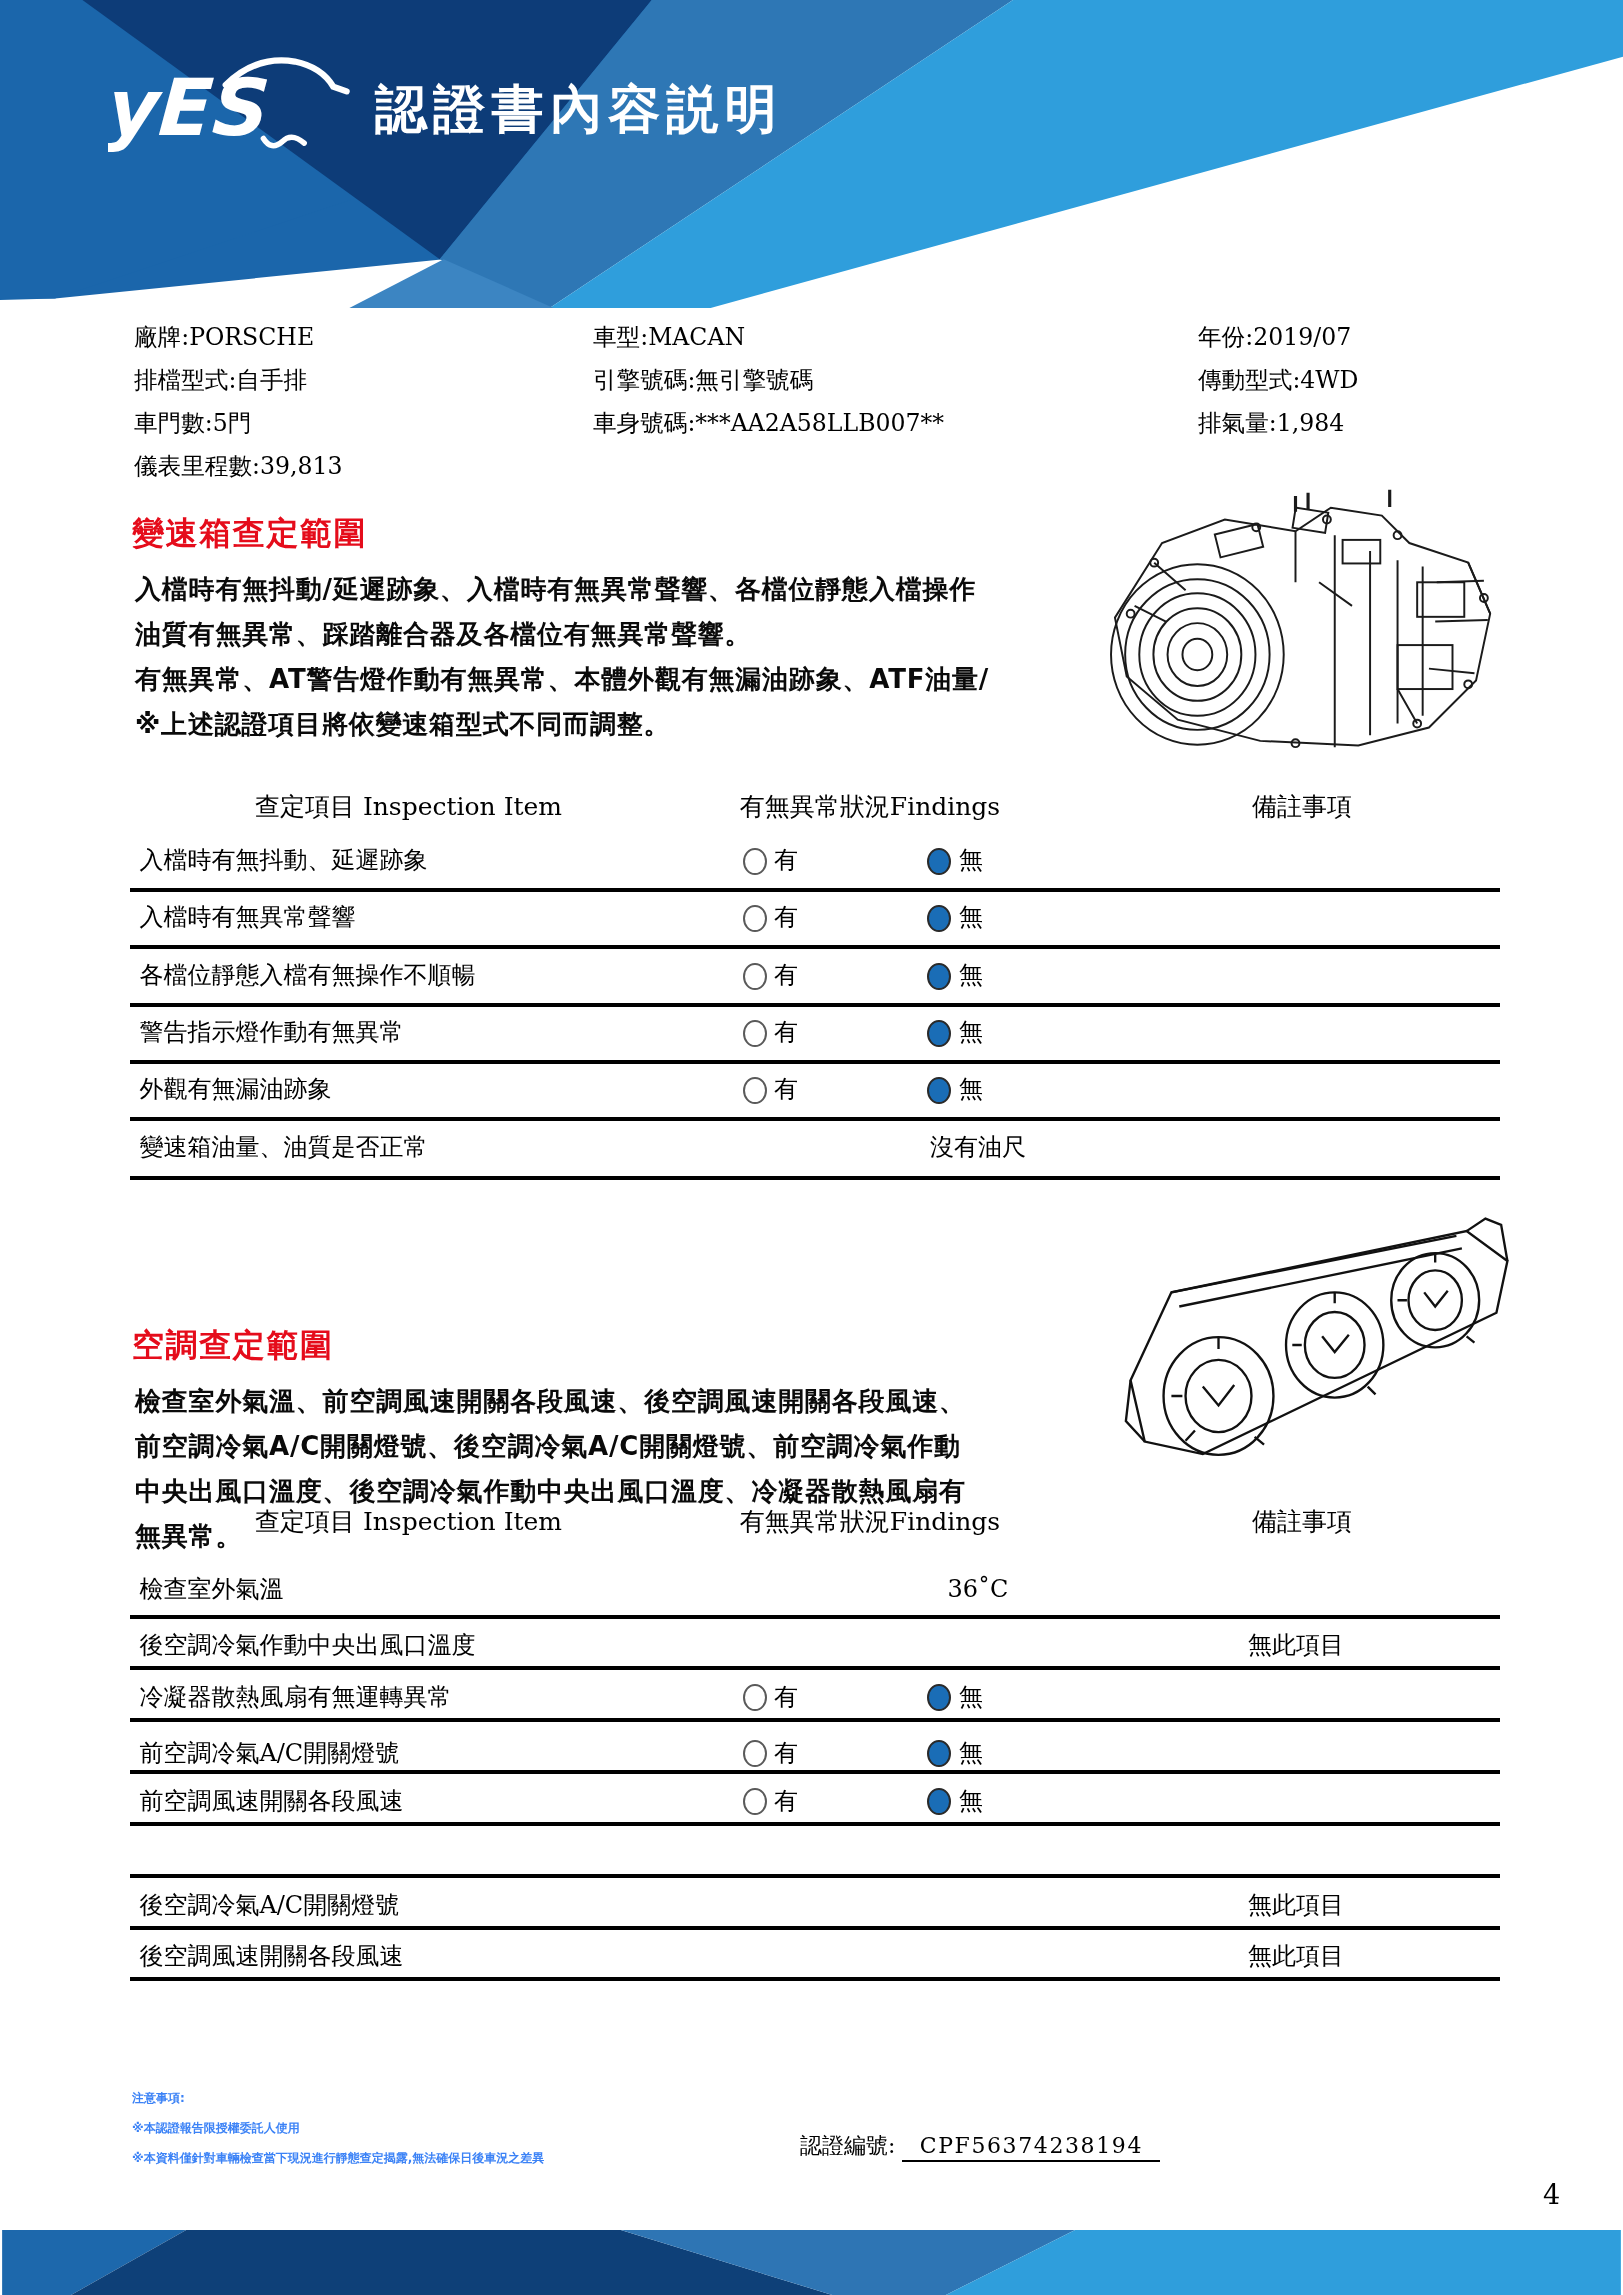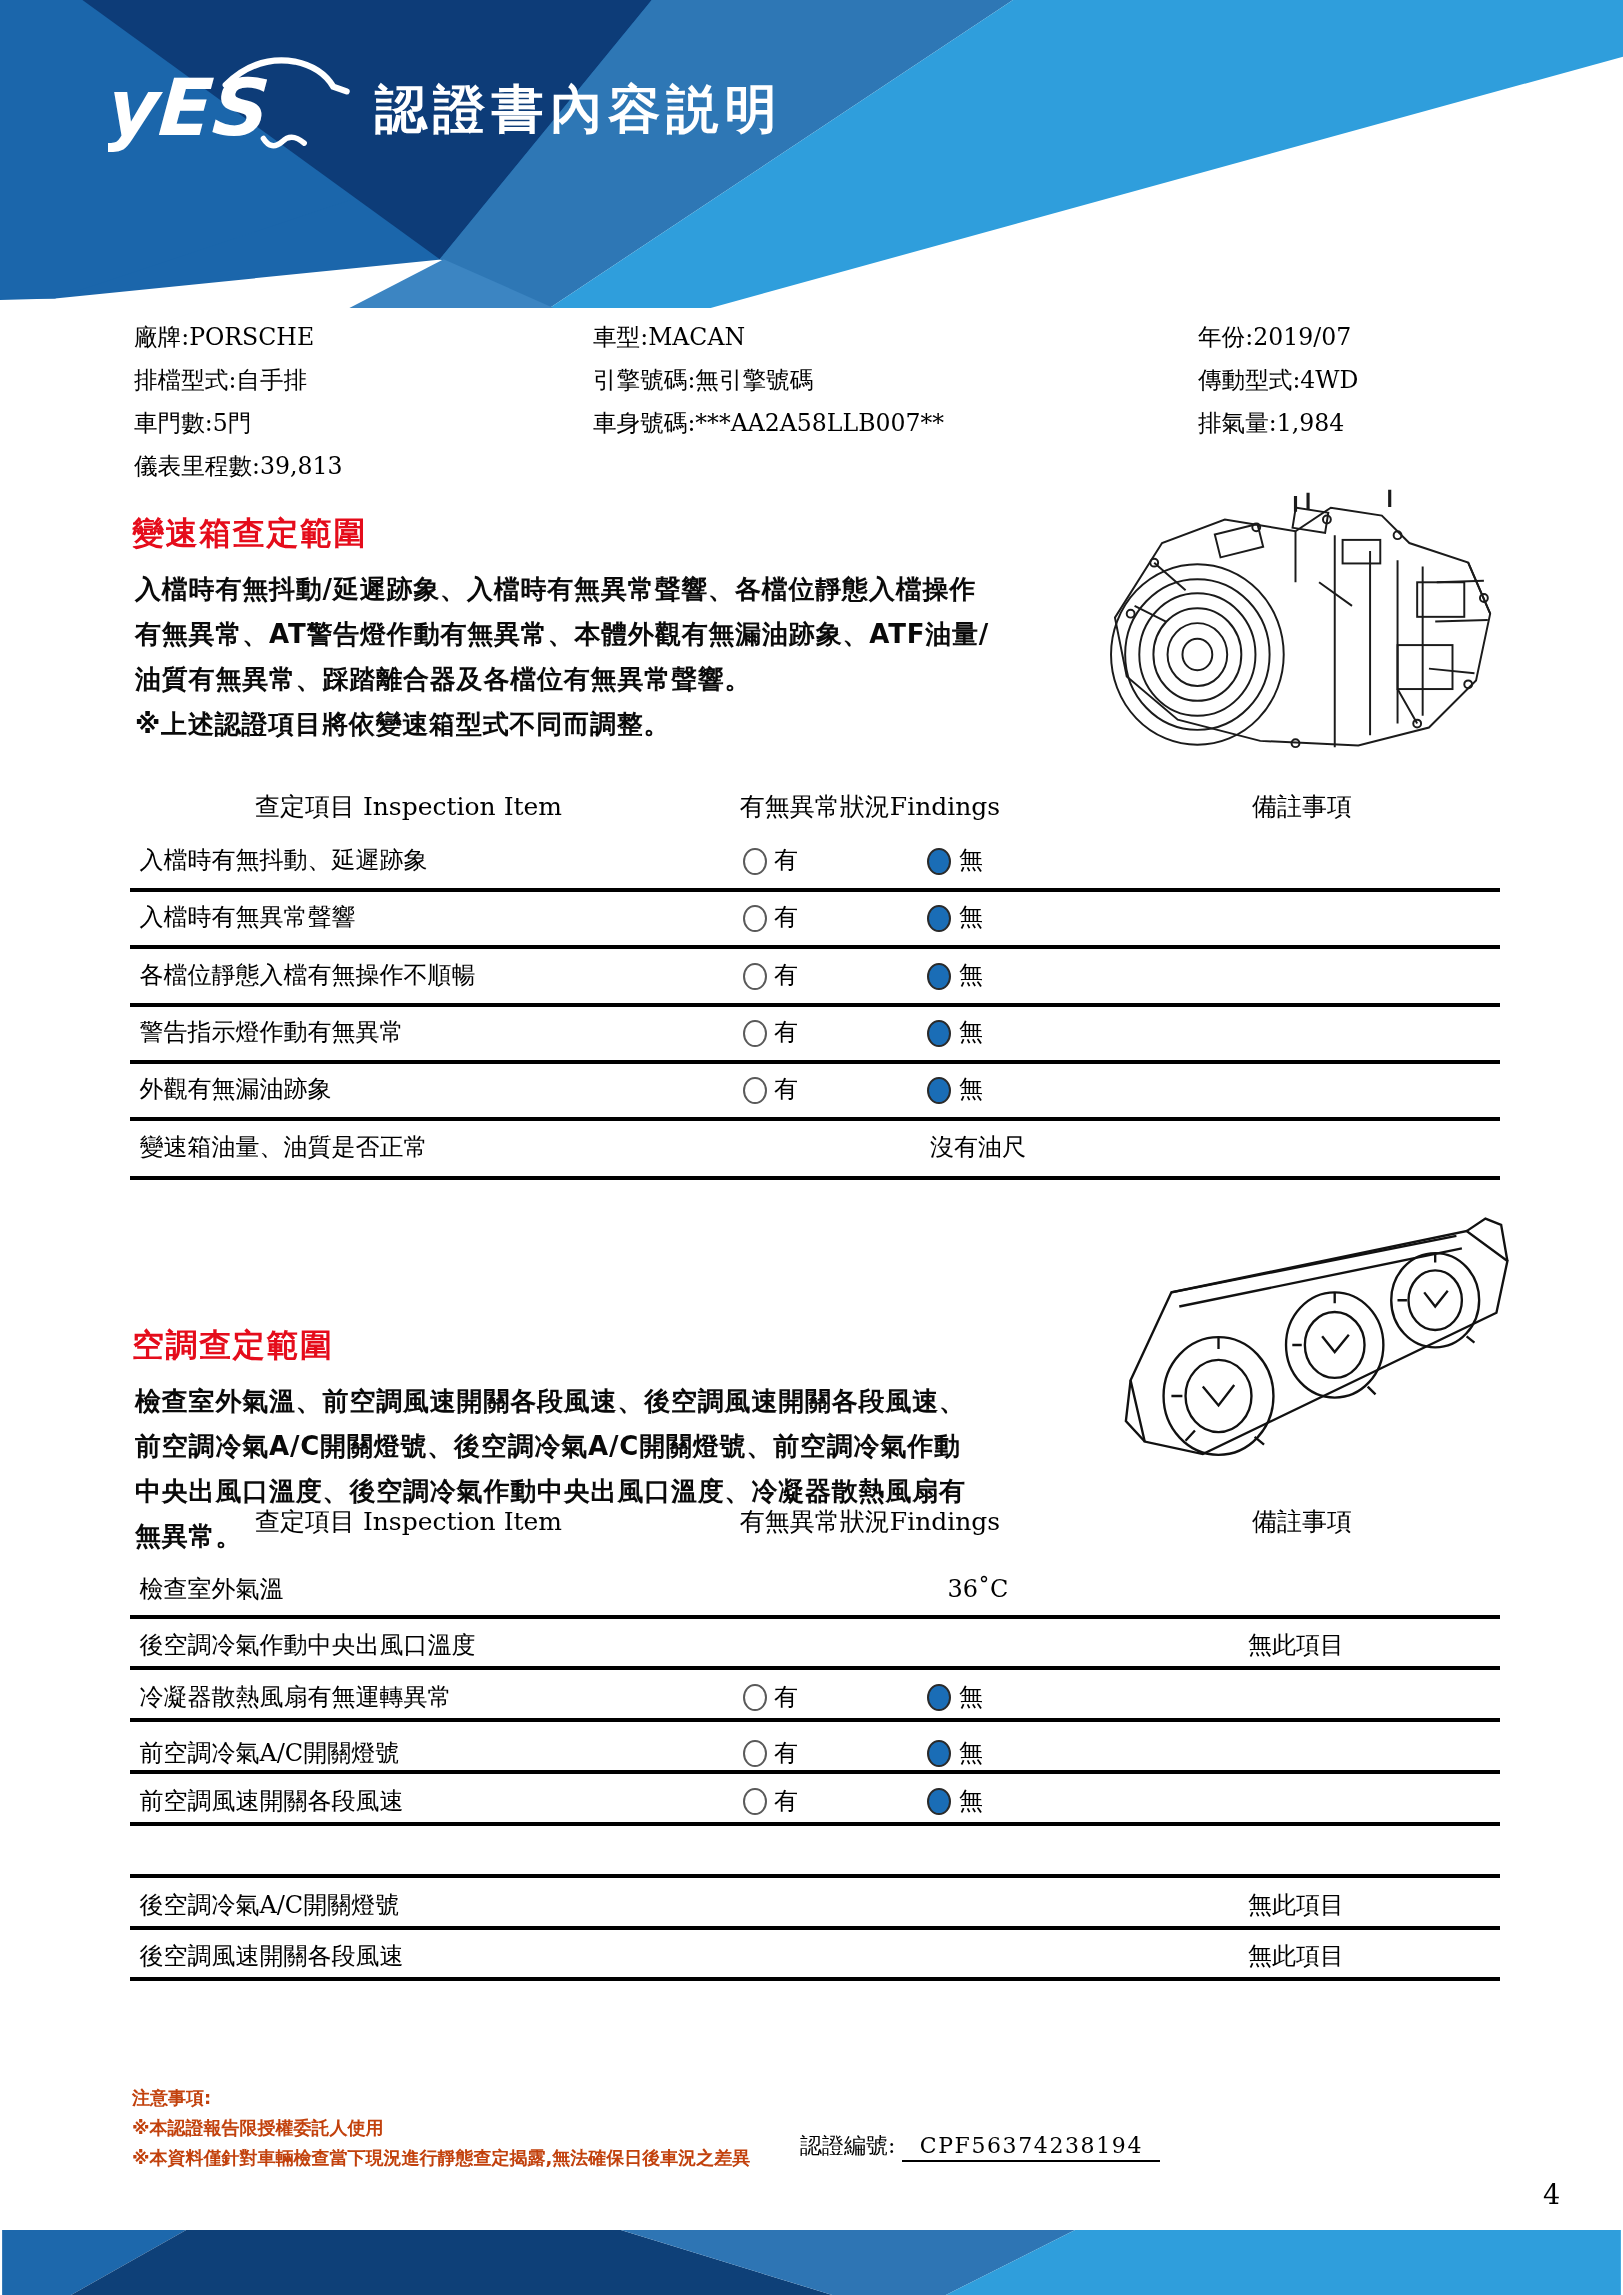--- a/index.html
+++ b/index.html
@@ -26,21 +26,21 @@
   .tlabel{position:absolute;left:9.4px;top:0;font-size:24px;white-space:nowrap;}
   .tsep{position:absolute;left:0;width:1370px;height:3.9px;background:#000;}
   .radio{position:absolute;width:23.6px;height:27px;border-radius:50%;
          border:2.4px solid #5a5a5a;background:#fff;box-sizing:border-box;}
   .radio.filled{background:#1a6db6;border-color:#2a2a2a;}
   .rlabel{position:absolute;font-size:24px;white-space:nowrap;}
   .tfind{position:absolute;left:730px;width:236px;text-align:center;font-size:24px;white-space:nowrap;}
   .tremark{position:absolute;left:1048px;width:236px;text-align:center;font-size:24px;white-space:nowrap;}
   
   .notes{position:absolute;left:132px;top:2083px;font-family:"DejaVu Sans","Liberation Sans",sans-serif;
-         font-weight:bold;font-size:18px;color:#c2410c;line-height:30px;}
+         font-weight:bold;font-size:12px;color:#3b82f6;line-height:30px;}
   .notes div{white-space:nowrap;}
   .cert{position:absolute;left:800px;top:2131px;font-size:22px;white-space:nowrap;}
   .cert .num{border-bottom:2.4px solid #000;padding:0 17.3px 1.6px 17.3px;letter-spacing:1.6px;}
   .pagenum{position:absolute;left:1543px;top:2179px;font-size:27px;}
   .illus{position:absolute;}
 </style>
 </head>
 <body>
 
 <div class="page">
@@ -76,22 +76,22 @@
   </div>
   <div class="vcol" style="left:1198px;">
     <div>年份:2019/07</div>
     <div>傳動型式:4WD</div>
     <div>排氣量:1,984</div>
   </div>
 
   <div class="sec-title" style="left:132px;top:512px;">變速箱查定範圍</div>
   <div class="sec-desc" style="top:567px;">
     <div>入檔時有無抖動/延遲跡象、入檔時有無異常聲響、各檔位靜態入檔操作</div>
+    <div>油質有無異常、踩踏離合器及各檔位有無異常聲響。</div>
     <div>有無異常、AT警告燈作動有無異常、本體外觀有無漏油跡象、ATF油量/</div>
-    <div>油質有無異常、踩踏離合器及各檔位有無異常聲響。</div>
     <div>※上述認證項目將依變速箱型式不同而調整。</div>
   </div>
 
   <svg class="illus" style="left:1060px;top:488px;" width="471" height="271" viewBox="0 0 600 345">
     <g stroke="#1b1b1b" fill="none" stroke-width="2.5">
       <path d="M70,165 L130,70 L210,40 L300,55 L345,25 L410,35 L445,70 L520,95 L548,160 L530,245 L470,305 L380,328 L255,322 L150,295 L85,240 Z"></path>
       <ellipse cx="175" cy="212" rx="110" ry="115"></ellipse>
       <ellipse cx="175" cy="212" rx="92" ry="96"></ellipse>
       <ellipse cx="175" cy="212" rx="74" ry="78"></ellipse>
       <ellipse cx="175" cy="212" rx="56" ry="59"></ellipse>

